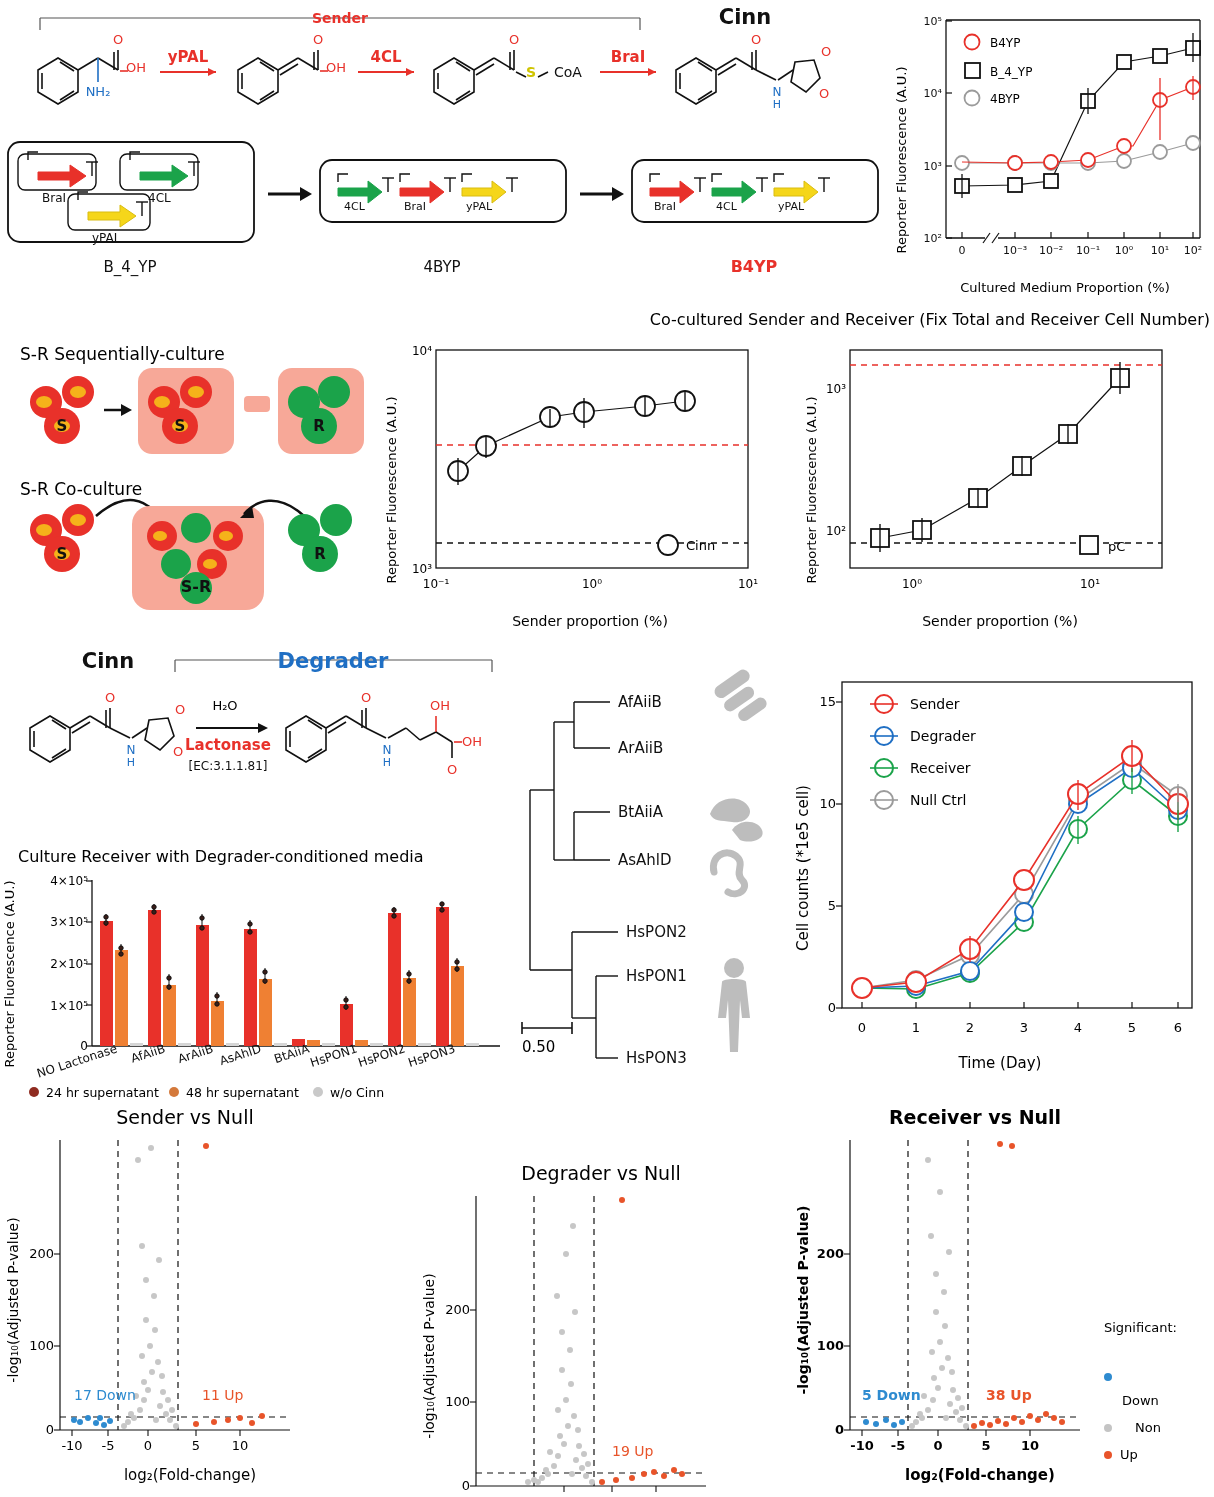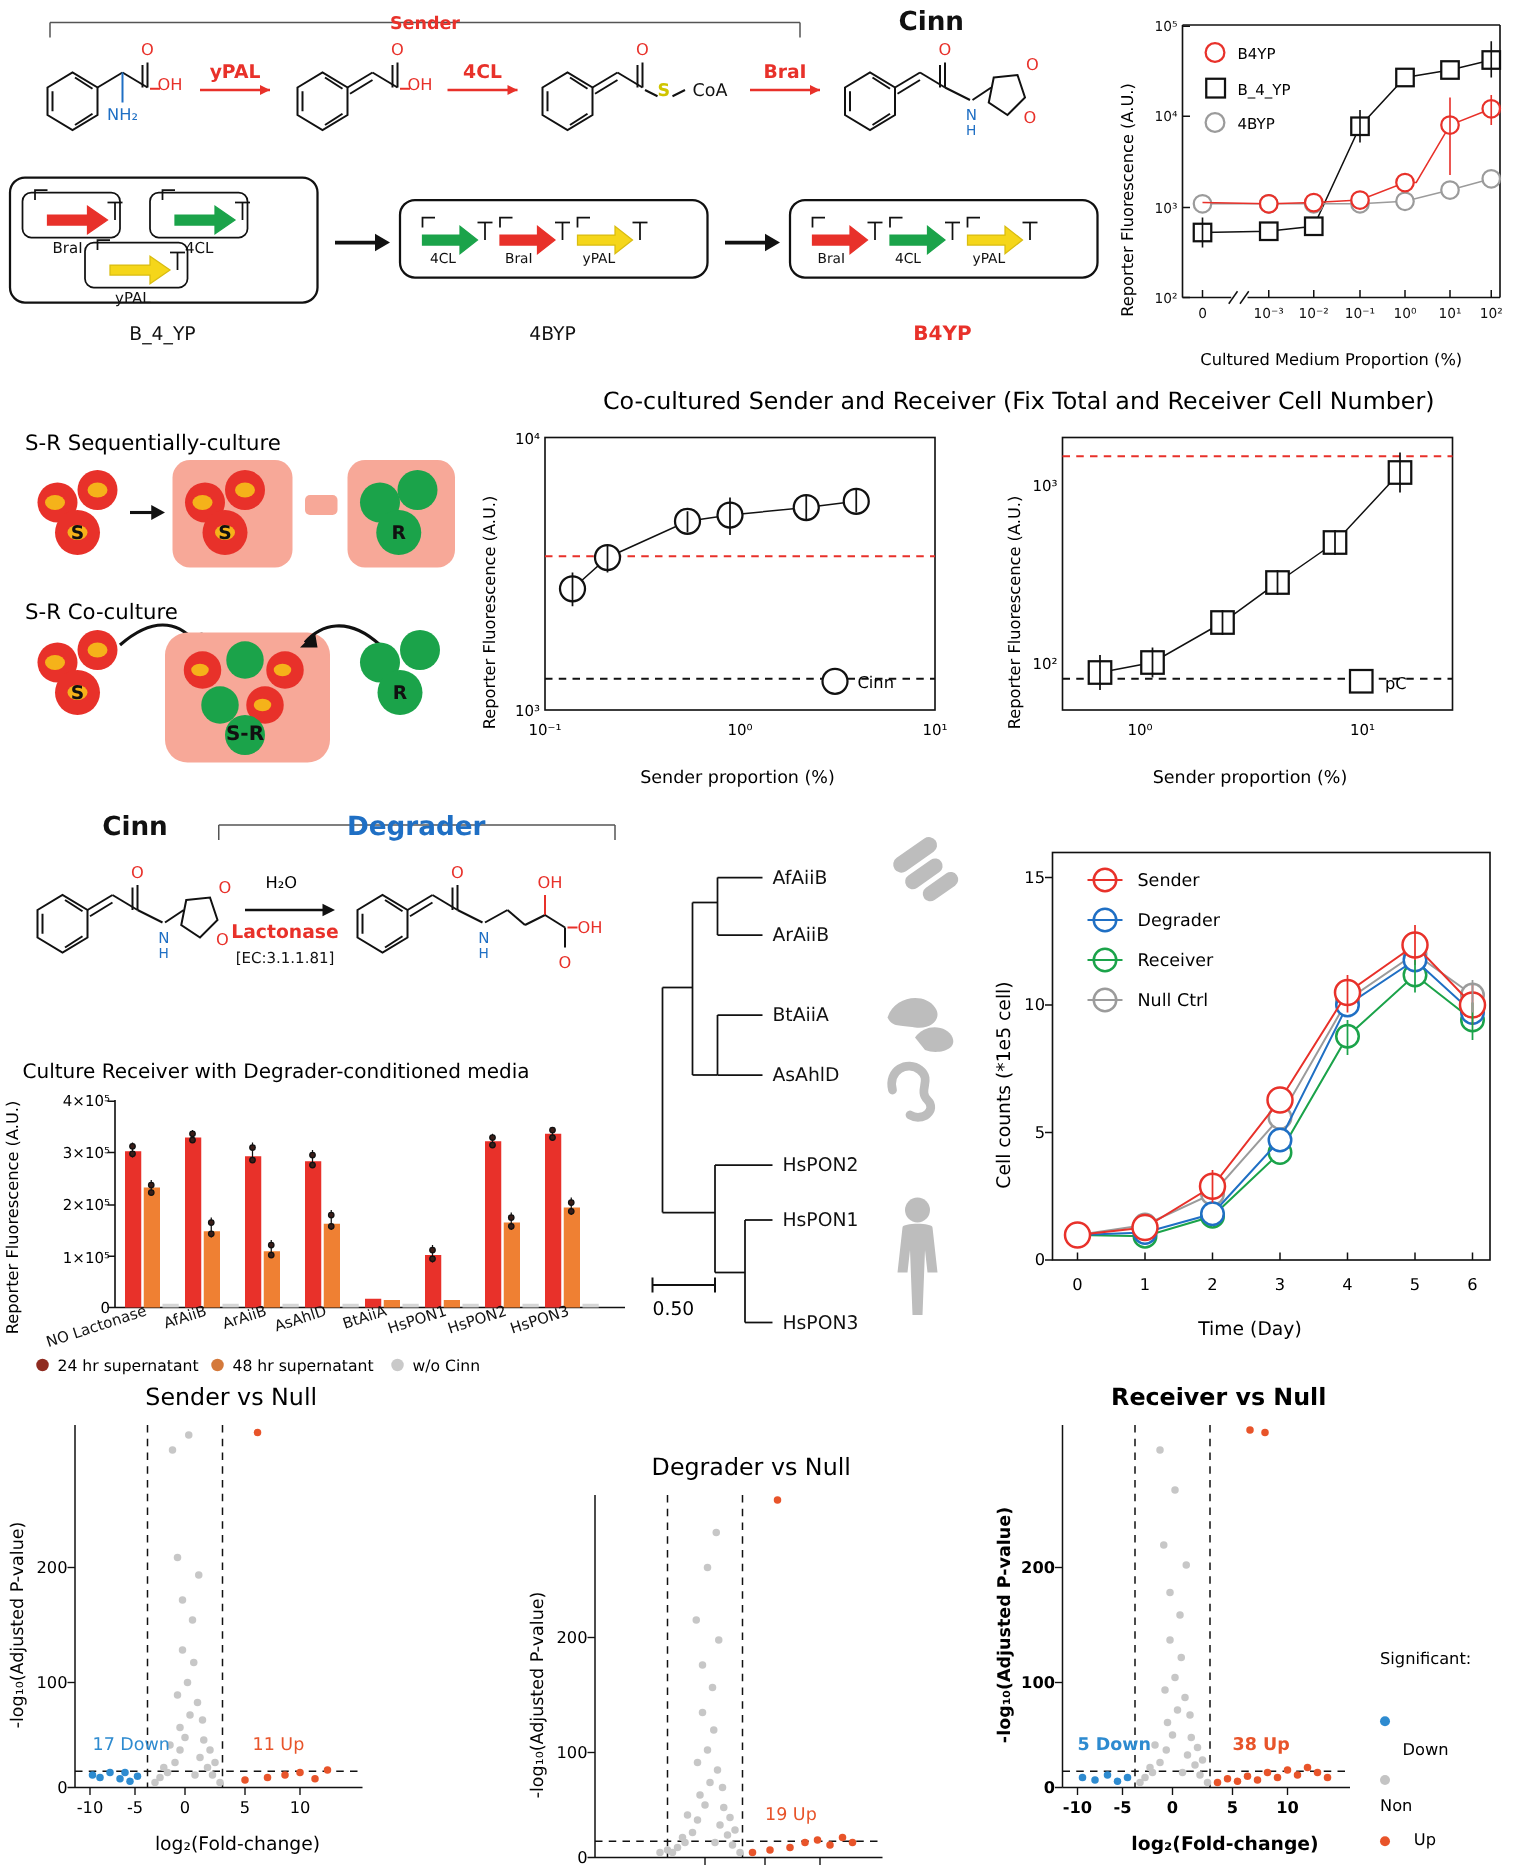--- a/index.html
+++ b/index.html
@@ -290,21 +290,21 @@
       <circle cx="82" cy="42" r="7.5" fill="#fff" stroke="#e8312a" stroke-width="1.8"></circle>
       <text x="100" y="47" font-size="12">B4YP</text>
       <rect x="75" y="63" width="15" height="15" fill="#fff" stroke="#111" stroke-width="1.8"></rect>
       <text x="100" y="76" font-size="12">B_4_YP</text>
       <circle cx="82" cy="98" r="7.5" fill="#fff" stroke="#9b9b9b" stroke-width="1.8"></circle>
       <text x="100" y="103" font-size="12">4BYP</text>
     </g>
   </svg>
 </div>
 
-<div class="abs" style="left:420px;top:310px;width:790px;text-align:center;font-size:19px;">
+<div class="abs" style="left:420px;top:310px;width:790px;text-align:right;font-size:16px;">
   <span>Co-cultured Sender and Receiver (Fix Total and Receiver Cell Number)</span>
 </div>
 
 <div class="abs" style="left:0;top:330px;width:400px;height:300px;margin-left:16px;">
   <svg width="400" height="300" viewBox="0 0 400 300">
     <text x="4" y="30" font-size="17">S-R Sequentially-culture</text>
 
     <g>
       <circle cx="30" cy="72" r="16" fill="#e8312a"></circle>
         <circle cx="62" cy="62" r="16" fill="#e8312a"></circle>
@@ -1077,21 +1077,21 @@
     <text x="196" y="300" font-size="14" fill="#e8542a">38 Up</text>
   </svg>
 </div>
 
 <div class="abs" style="left:1104px;top:1320px;width:110px;">
   <div style="font-size:13px;margin-bottom:10px;">Significant:</div>
   <div style="display:flex;align-items:center;gap:10px;margin-bottom:12px;">
     <span style="width:8px;height:8px;border-radius:50%;background:#2e8bd0;display:inline-block;"></span>
     <span style="font-size:13px;margin-top:48px;">Down</span>
   </div>
-  <div style="display:flex;gap:10px;margin-bottom:12px;flex-direction:column;">
+  <div style="display:flex;align-items:center;gap:23px;margin-bottom:12px;">
     <span style="width:8px;height:8px;border-radius:50%;background:#c4c4c4;display:inline-block;"></span>
     <span style="font-size:13px;">Non</span>
   </div>
-  <div style="display:flex;align-items:center;gap:19px;">
+  <div style="display:flex;align-items:center;gap:8px;">
     <span style="width:8px;height:8px;border-radius:50%;background:#e8542a;display:inline-block;"></span>
     <span style="font-size:13px;">Up</span>
   </div>
 </div>
 
 </body></html>

